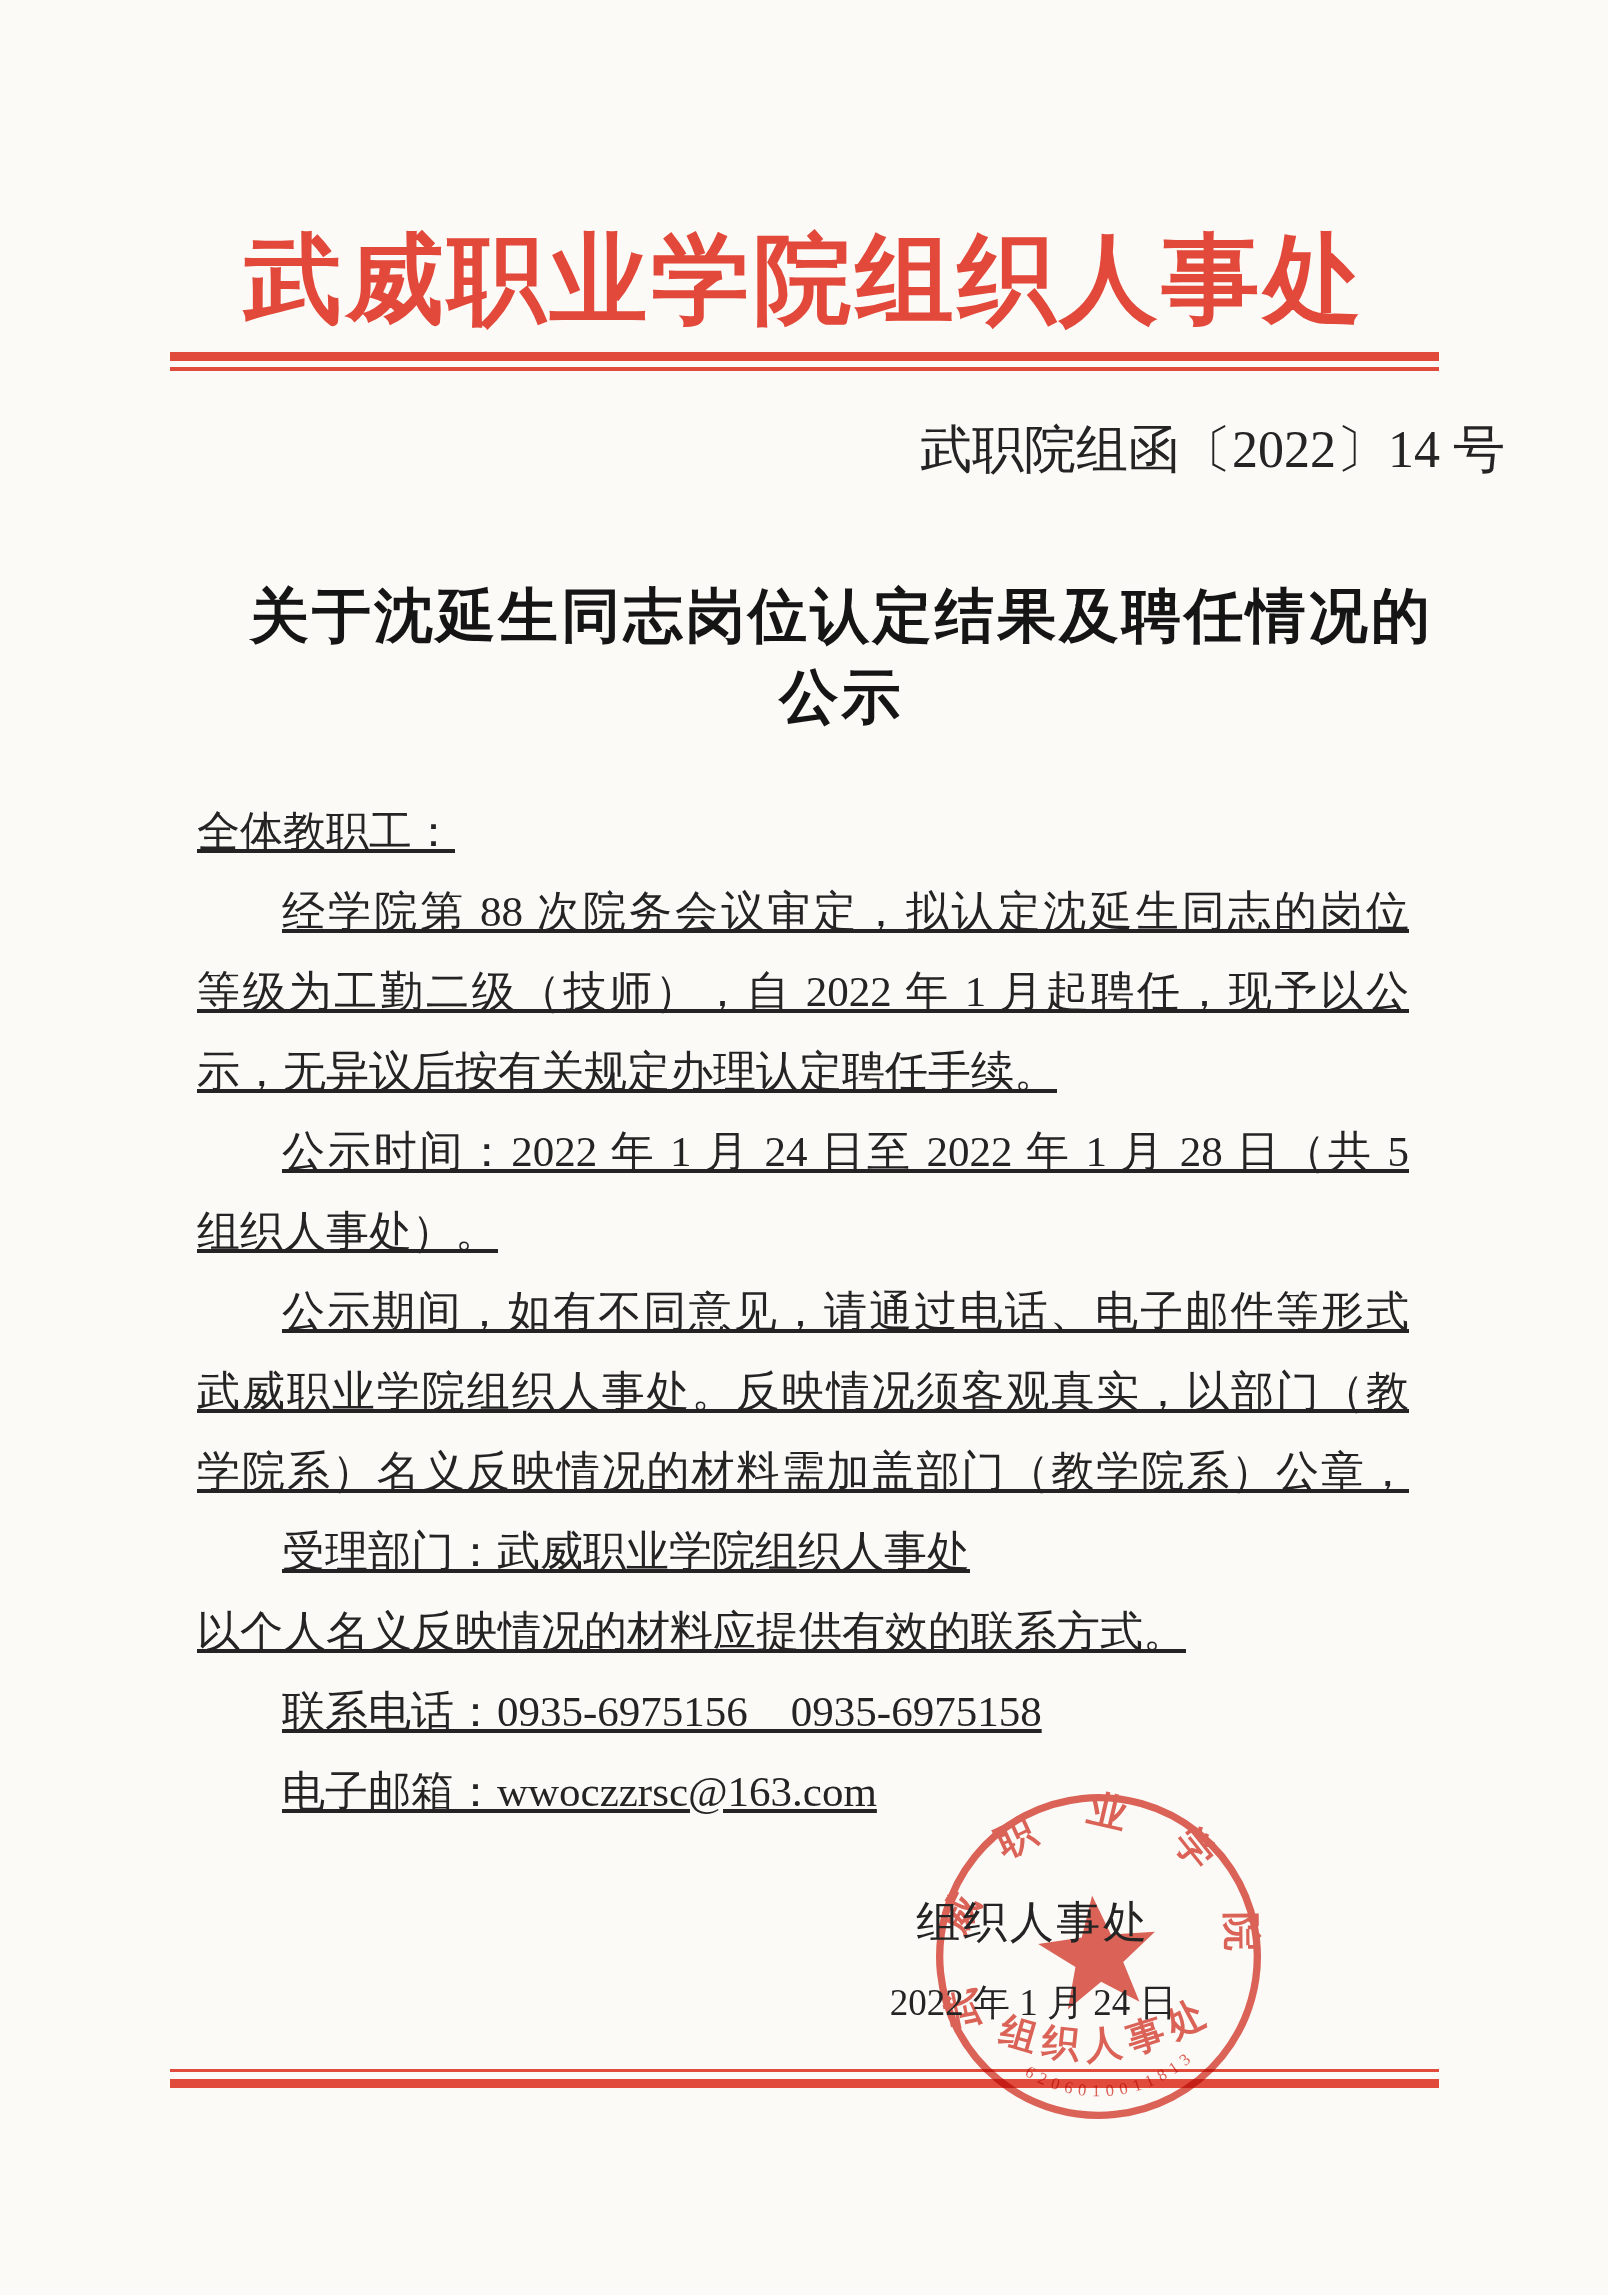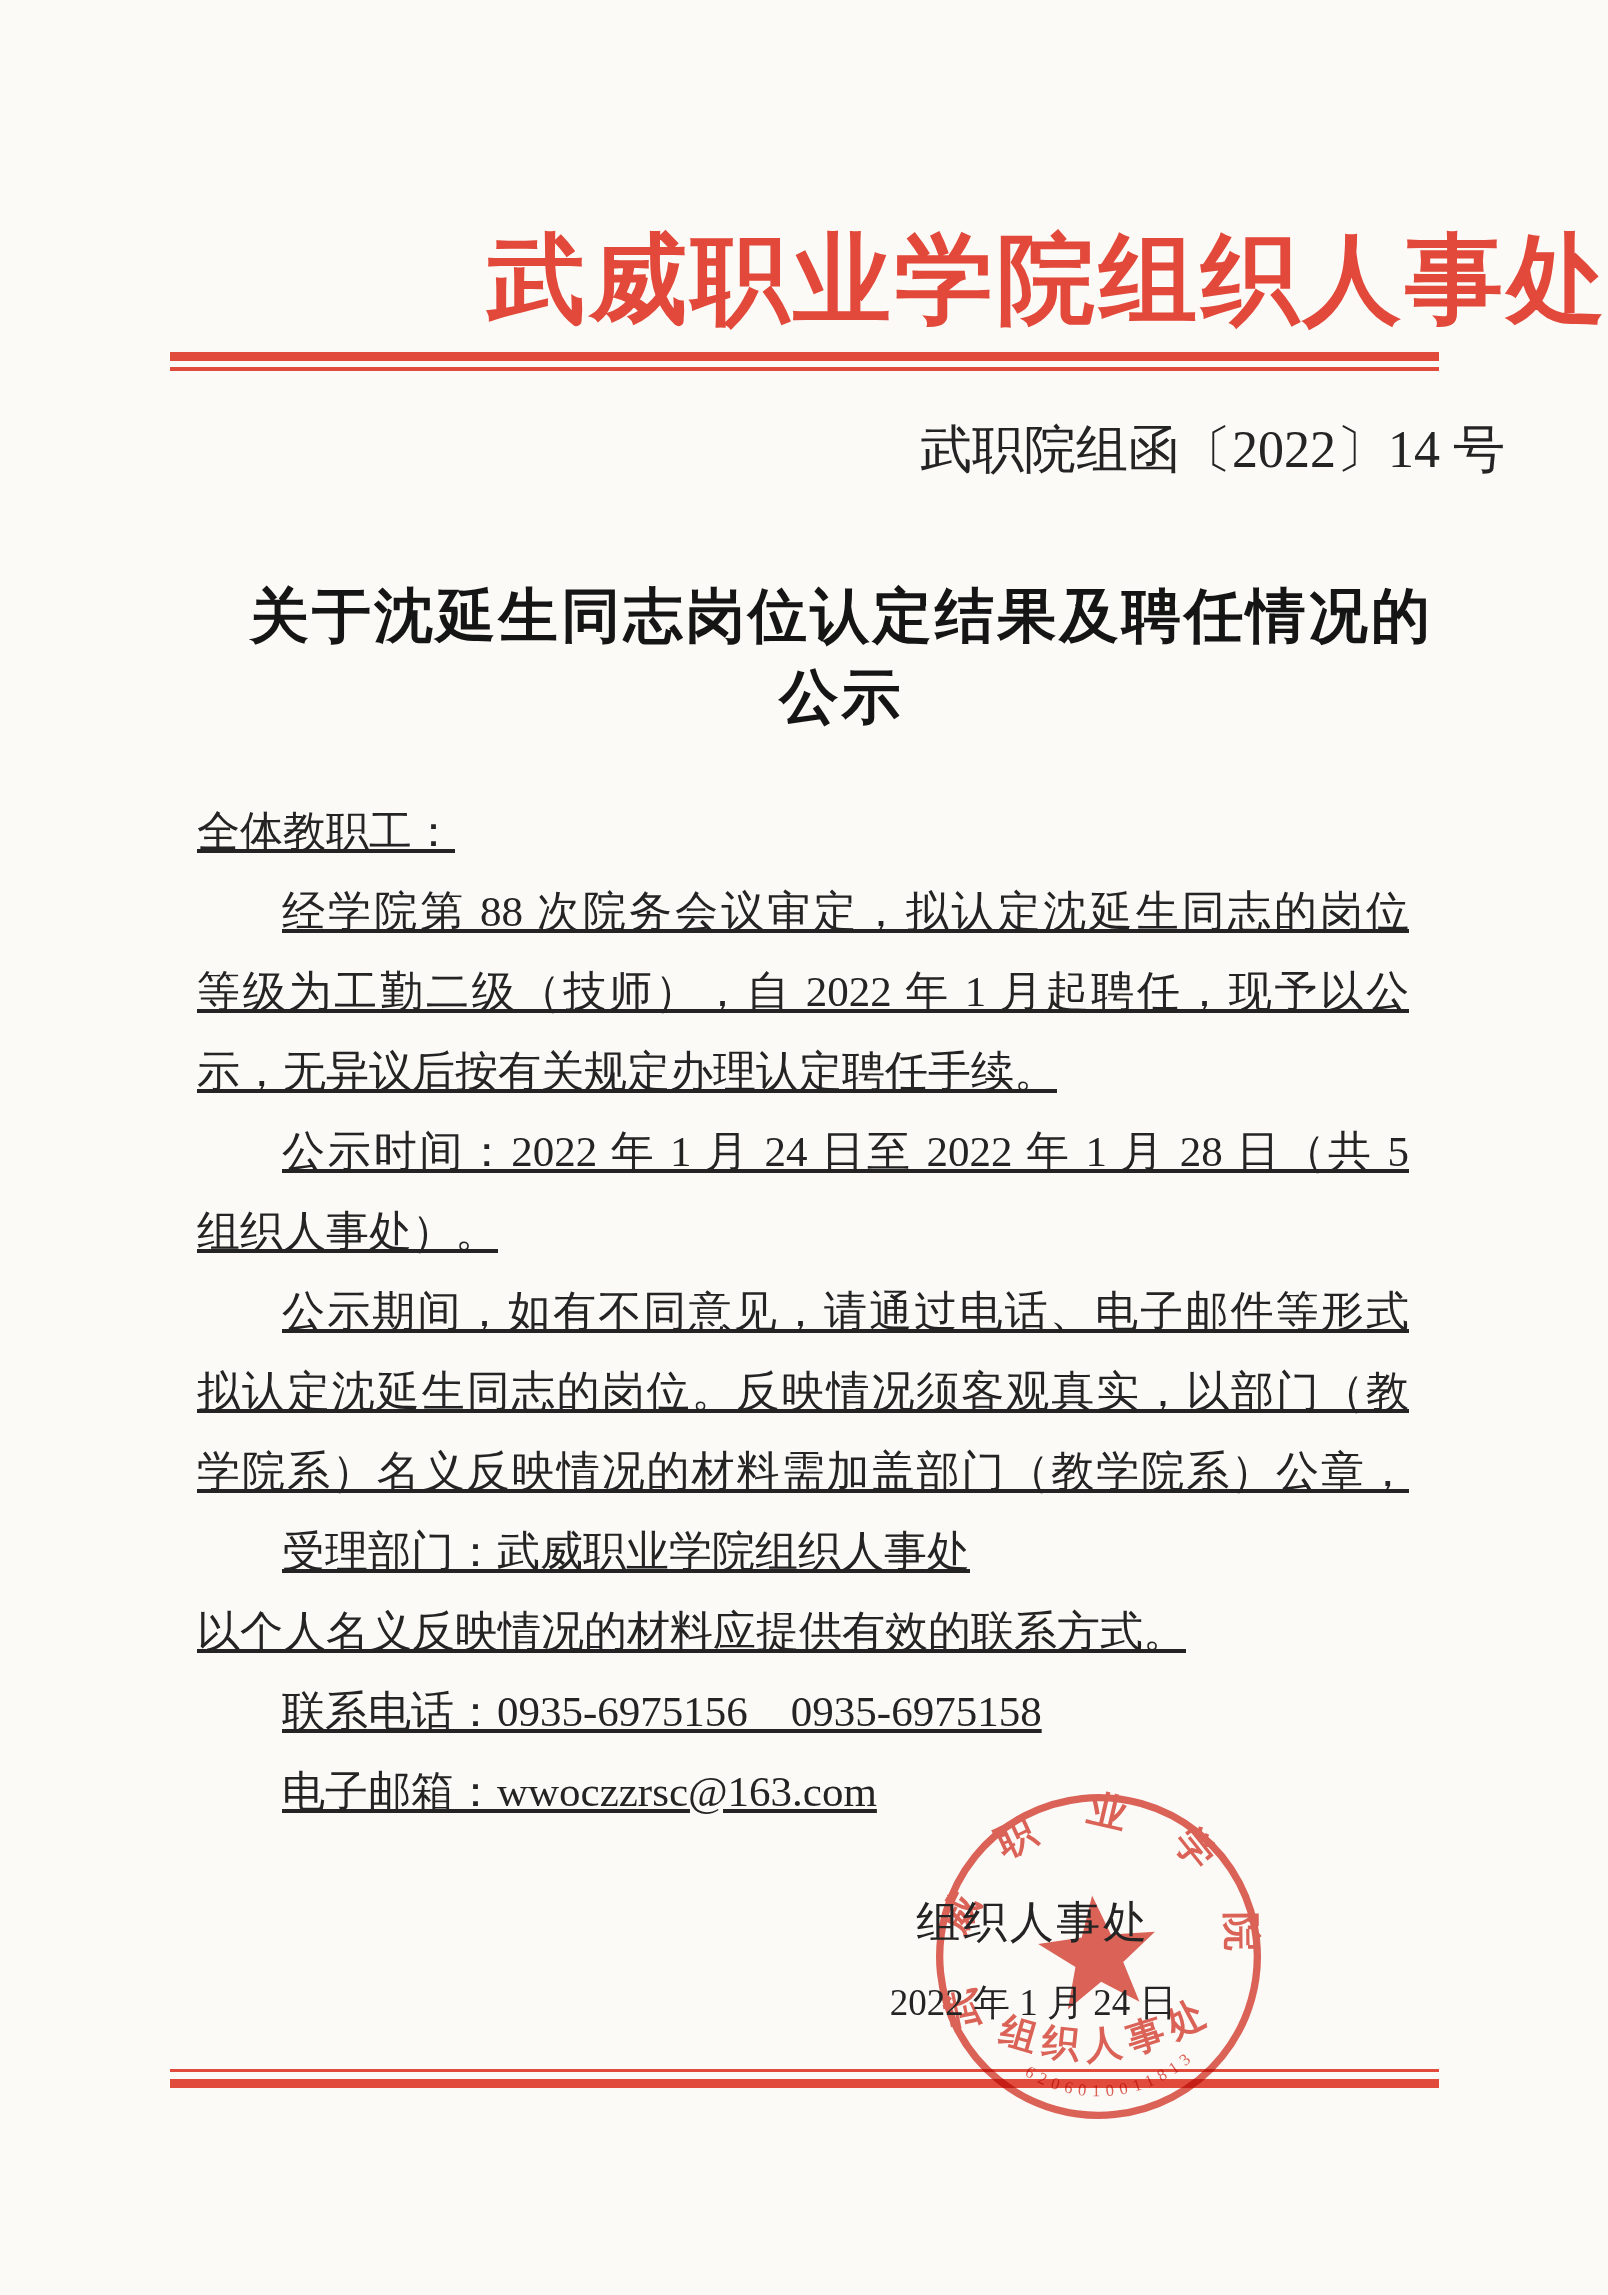--- a/index.html
+++ b/index.html
@@ -13,21 +13,21 @@
   html,body{margin:0;padding:0;background:#e9e8e5;}
   .page{
     position:relative;
     width:1609px;height:2295px;
     background:var(--paper);
     overflow:hidden;
     font-family:"Liberation Serif","DejaVu Serif",serif;
   }
   .org-title{
     position:absolute;top:231px;left:0;width:100%;
-    text-align:right;
+    text-align:center;
     font-size:98px;line-height:98px;font-weight:bold;
     letter-spacing:4px;
     color:var(--header-red);
     white-space:nowrap;
   }
   .sep{position:absolute;left:170px;width:1269px;}
   .sep .bar{width:100%;background:var(--line-red);}
   .sep .thick{height:8.7px;}
   .sep .thin{height:3.3px;}
   .sep-top{top:352px;}
@@ -105,21 +105,21 @@
   </div>
 
   <div class="body-block">
     <div class="line">全体教职工：</div>
     <div class="line indent fill">经学院第 88 次院务会议审定，拟认定沈延生同志的岗位</div>
     <div class="line fill">等级为工勤二级（技师），自 2022 年 1 月起聘任，现予以公</div>
     <div class="line">示，无异议后按有关规定办理认定聘任手续。</div>
     <div class="line indent fill">公示时间：2022 年 1 月 24 日至 2022 年 1 月 28 日（共 5</div>
     <div class="line">组织人事处）。</div>
     <div class="line indent fill">公示期间，如有不同意见，请通过电话、电子邮件等形式</div>
-    <div class="line fill">拟认定沈延生同志的岗位。反映情况须客观真实，以部门（教</div>
+    <div class="line fill">武威职业学院组织人事处。反映情况须客观真实，以部门（教</div>
     <div class="line fill">学院系）名义反映情况的材料需加盖部门（教学院系）公章，</div>
     <div class="line indent">受理部门：武威职业学院组织人事处</div>
     <div class="line">以个人名义反映情况的材料应提供有效的联系方式。</div>
     <div class="line indent">联系电话：0935-6975156　0935-6975158</div>
     <div class="line indent">电子邮箱：wwoczzrsc@163.com</div>
   </div>
 
   <div class="signature">
     <div class="sig-dept">组织人事处</div>
     <div class="sig-date">2022 年 1 月 24 日</div>

